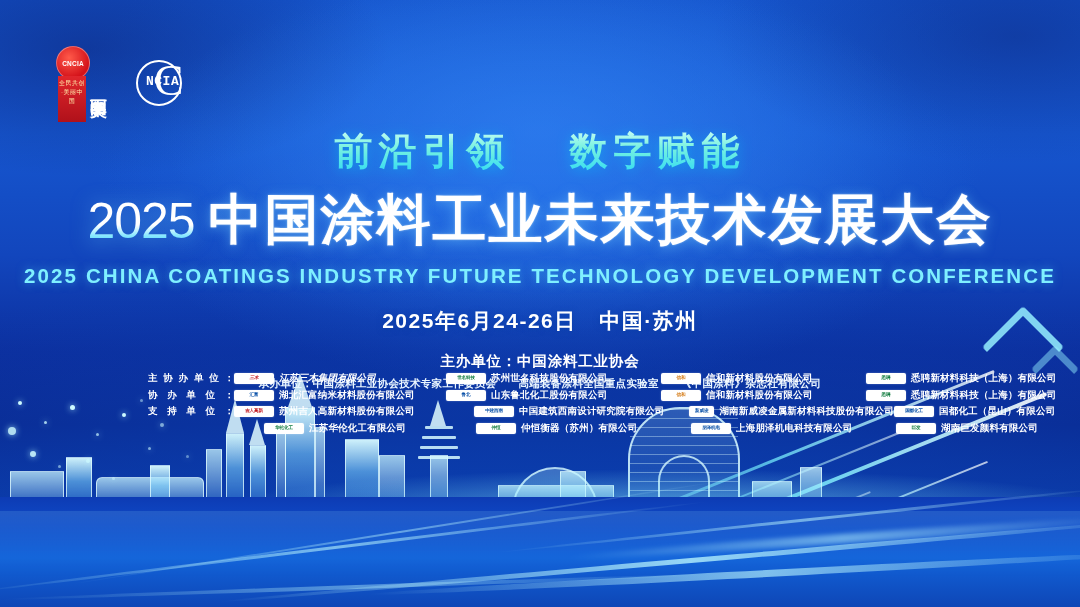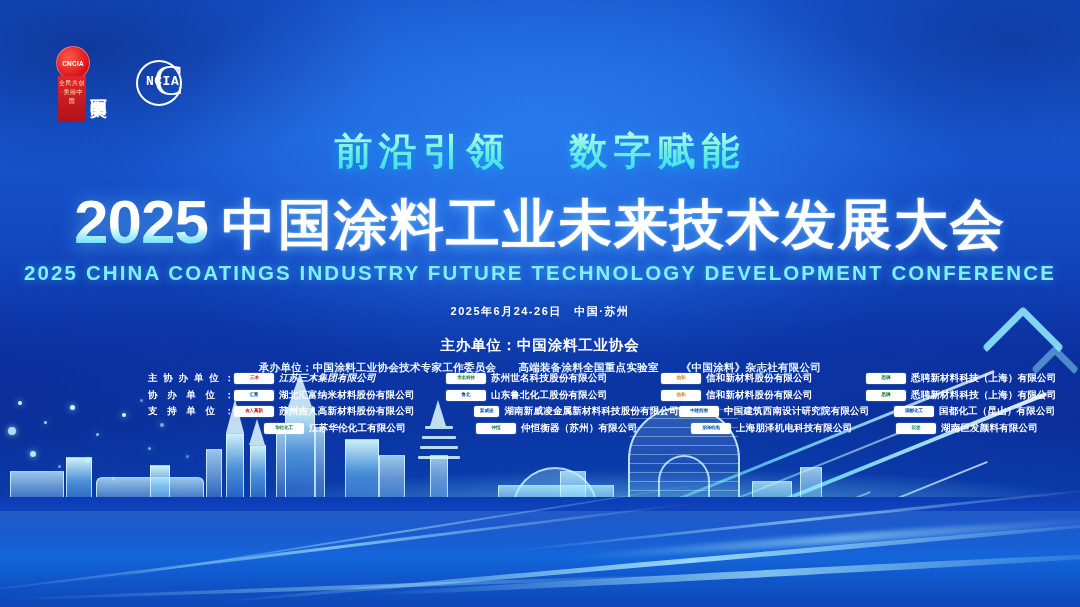--- a/index.html
+++ b/index.html
@@ -142,36 +142,36 @@
     -webkit-background-clip:text; background-clip:text; color:transparent;
     -webkit-text-fill-color:transparent;
     filter:drop-shadow(0 2px 7px rgba(0,220,255,.45));
   }
   .slogan .gap{ display:inline-block; width:26px; }
 
   .title-row{
     margin-top:14px; display:flex; align-items:baseline; justify-content:center; gap:14px;
   }
   .year{
-    font-size:62px; font-weight:bold; letter-spacing:-1px; line-height:1;
+    font-size:50px; font-weight:normal; letter-spacing:-1px; line-height:1;
     background:linear-gradient(180deg,#ffffff 0%,#ffffff 58%,#8fe9ff 78%,#35d4f7 100%);
     -webkit-background-clip:text; background-clip:text; color:transparent;
     -webkit-text-fill-color:transparent;
     filter:drop-shadow(0 2px 10px rgba(120,220,255,.55));
   }
   .title-cn{
     font-size:54px; font-weight:bold; letter-spacing:2px; color:#ffffff; line-height:1.05;
     text-shadow:0 2px 12px rgba(120,210,255,.55), 0 0 2px rgba(255,255,255,.6);
   }
   .title-en{
-    margin-top:8px; font-size:20.5px; letter-spacing:2.1px; font-weight:bold;
+    margin-top:16px; font-size:20.5px; letter-spacing:2.1px; font-weight:bold;
     color:#7ff0ff; text-shadow:0 0 10px rgba(90,230,255,.5);text-align:center;
   }
   .datecity{
-    margin-top:19px; font-size:11px; font-weight:bold; color:#ffffff; letter-spacing:1.5px;
+    margin-top:19px; font-size:21px; font-weight:bold; color:#ffffff; letter-spacing:1.5px;
     text-shadow:0 1px 6px rgba(0,60,160,.6);
   }
 
   .host{ margin-top:17px; font-size:14.5px; font-weight:bold; color:#ffffff; letter-spacing:.8px; }
   .co-host{ margin-top:6px; font-size:10.5px; font-weight:bold; color:#eaf6ff; letter-spacing:.3px; }
   .co-host .sep{ display:inline-block; width:22px; }
 
   
   .sponsors{ position:absolute; left:0; right:0; top:371px; }
   .srow{
@@ -370,27 +370,27 @@
       </div>
     </div>
 
     <div class="srow">
       <div class="rowlabel">支持单位：</div>
       <div class="cellgroup" style="margin-left:86px;">
         <div class="cell" style="width:240px;">
           <span class="chip red">吉人高新</span>
           <span class="cname">苏州吉人高新材料股份有限公司</span>
         </div>
+        <div class="cell" style="width:215px;">
+          <span class="chip blue">中建西南</span>
+          <span class="cname">中国建筑西南设计研究院有限公司</span>
+        </div>
         <div class="cell" style="width:205px;">
           <span class="chip blue">新威凌</span>
           <span class="cname">湖南新威凌金属新材料科技股份有限公司</span>
-        </div>
-        <div class="cell" style="width:215px;">
-          <span class="chip blue">中建西南</span>
-          <span class="cname">中国建筑西南设计研究院有限公司</span>
         </div>
         <div class="cell">
           <span class="chip blue">国都化工</span>
           <span class="cname">国都化工（昆山）有限公司</span>
         </div>
       </div>
     </div>
 
     <div class="srow">
       <div class="rowlabel"></div>

